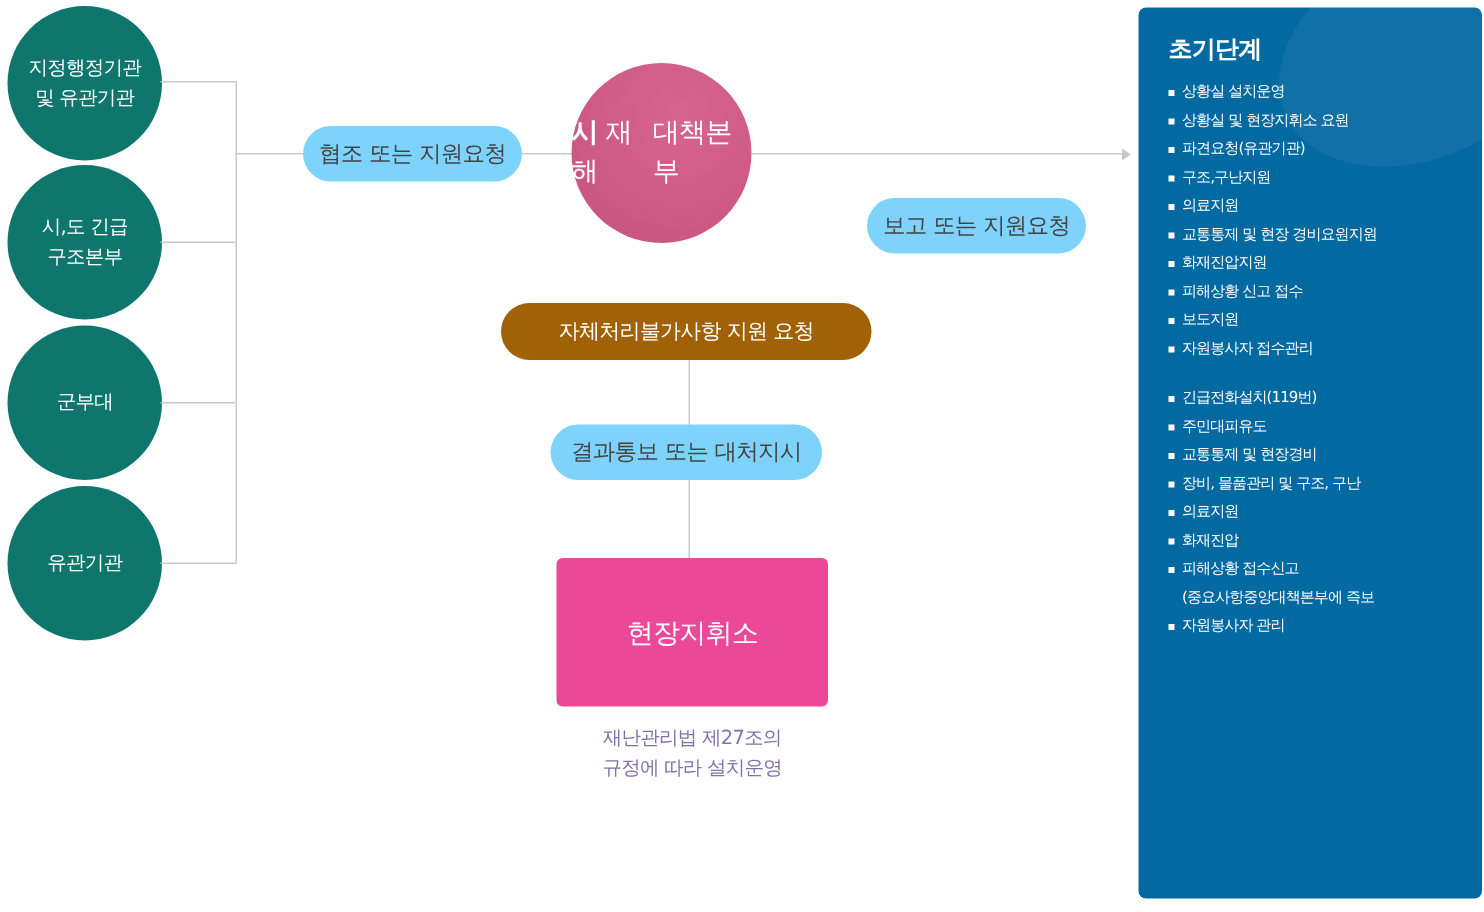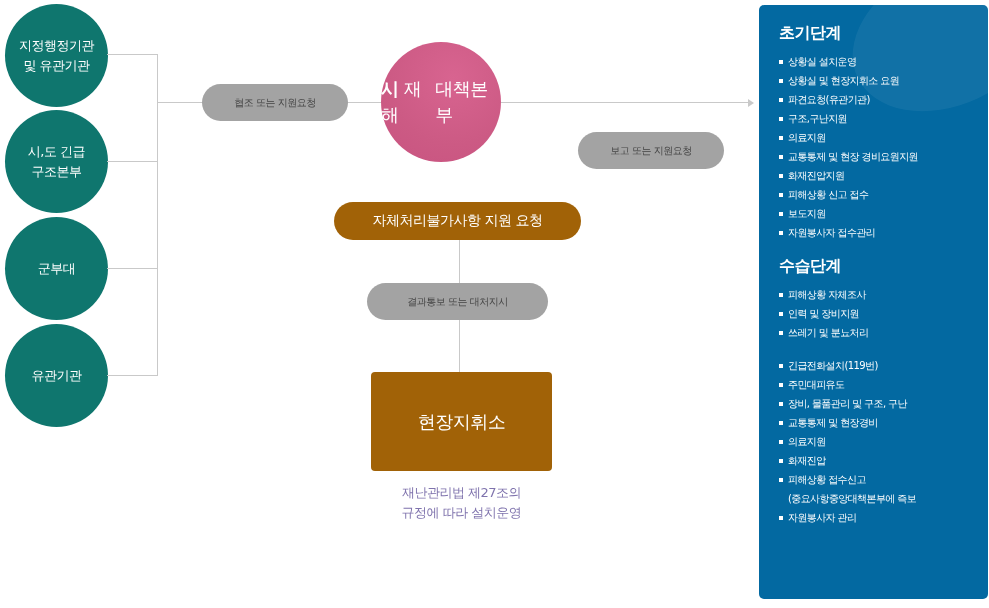--- a/index.html
+++ b/index.html
@@ -9,44 +9,44 @@
   .circle {
     position: absolute; border-radius: 50%;
     background: #0f766e; color: #ffffff;
     display: flex; align-items: center; justify-content: center;
     text-align: center; font-size: 13px; line-height: 20px;
     white-space: pre-line; letter-spacing: -0.5px;
   }
   .line { position: absolute; background: #c9c9c9; }
 
   .pill {
-    position: absolute; border-radius: 20px; background: #a3a3a3; color: #444;
+    position: absolute; border-radius: 20px; background: #7dd3fc; color: #444;
     display: flex; align-items: center; justify-content: center;
-    font-size: 10px; letter-spacing: -0.5px; white-space: nowrap;
+    font-size: 15px; letter-spacing: -0.5px; white-space: nowrap;
   }
   .pill.dark { background: #a16207; color: #ffffff; font-size: 14px; }
 
   .main-circle {
     position: absolute; left: 381px; top: 42px; width: 120px; height: 120px;
     border-radius: 50%;
     background: radial-gradient(circle at 60% 30%, #d86490 0%, #cc5a84 60%, #c85380 100%);
     color: #fff; display: flex; flex-direction: row; align-items: center; justify-content: center;
     font-size: 18px; line-height: 26px; letter-spacing: -0.5px;
   }
   .main-circle .bold { font-weight: bold; }
 
   .arrow-head {
     position: absolute; left: 748px; top: 99px; width: 0; height: 0;
     border-top: 4px solid transparent; border-bottom: 4px solid transparent;
     border-left: 6px solid #c9c9c9;
   }
 
   .field-box {
     position: absolute; left: 371px; top: 372px; width: 181px; height: 99px;
-    background: #a16207; border-radius: 4px; color: #fff;
+    background: #ec4899; border-radius: 4px; color: #fff;
     display: flex; align-items: center; justify-content: center;
     font-size: 18px; letter-spacing: -0.5px;
   }
   .field-note {
     position: absolute; left: 371px; top: 483px; width: 181px;
     text-align: center; color: #7f73ad; font-size: 13px; line-height: 20px; letter-spacing: -0.5px;
     white-space: pre-line;
   }
 
   .panel {
@@ -116,33 +116,25 @@
       <li class="bullet">구조,구난지원</li>
       <li class="bullet">의료지원</li>
       <li class="bullet">교통통제 및 현장 경비요원지원</li>
       <li class="bullet">화재진압지원</li>
       <li class="bullet">피해상황 신고 접수</li>
       <li class="bullet">보도지원</li>
       <li class="bullet">자원봉사자 접수관리</li>
     </ul>
   </div>
   <div class="section">
-    <div class="section-title">수습단계</div>
-    <ul>
-      <li class="bullet">피해상황 자체조사</li>
-      <li class="bullet">인력 및 장비지원</li>
-      <li class="bullet">쓰레기 및 분뇨처리</li>
-    </ul>
-  </div>
-  <div class="section">
     <ul>
       <li class="bullet">긴급전화설치(119번)</li>
       <li class="bullet">주민대피유도</li>
+      <li class="bullet">교통통제 및 현장경비</li>
       <li class="bullet">장비, 물품관리 및 구조, 구난</li>
-      <li class="bullet">교통통제 및 현장경비</li>
       <li class="bullet">의료지원</li>
       <li class="bullet">화재진압</li>
       <li class="bullet">피해상황 접수신고</li>
       <li class="cont">(중요사항중앙대책본부에 즉보</li>
       <li class="bullet">자원봉사자 관리</li>
     </ul>
   </div>
 </div>
 
 </body></html>

